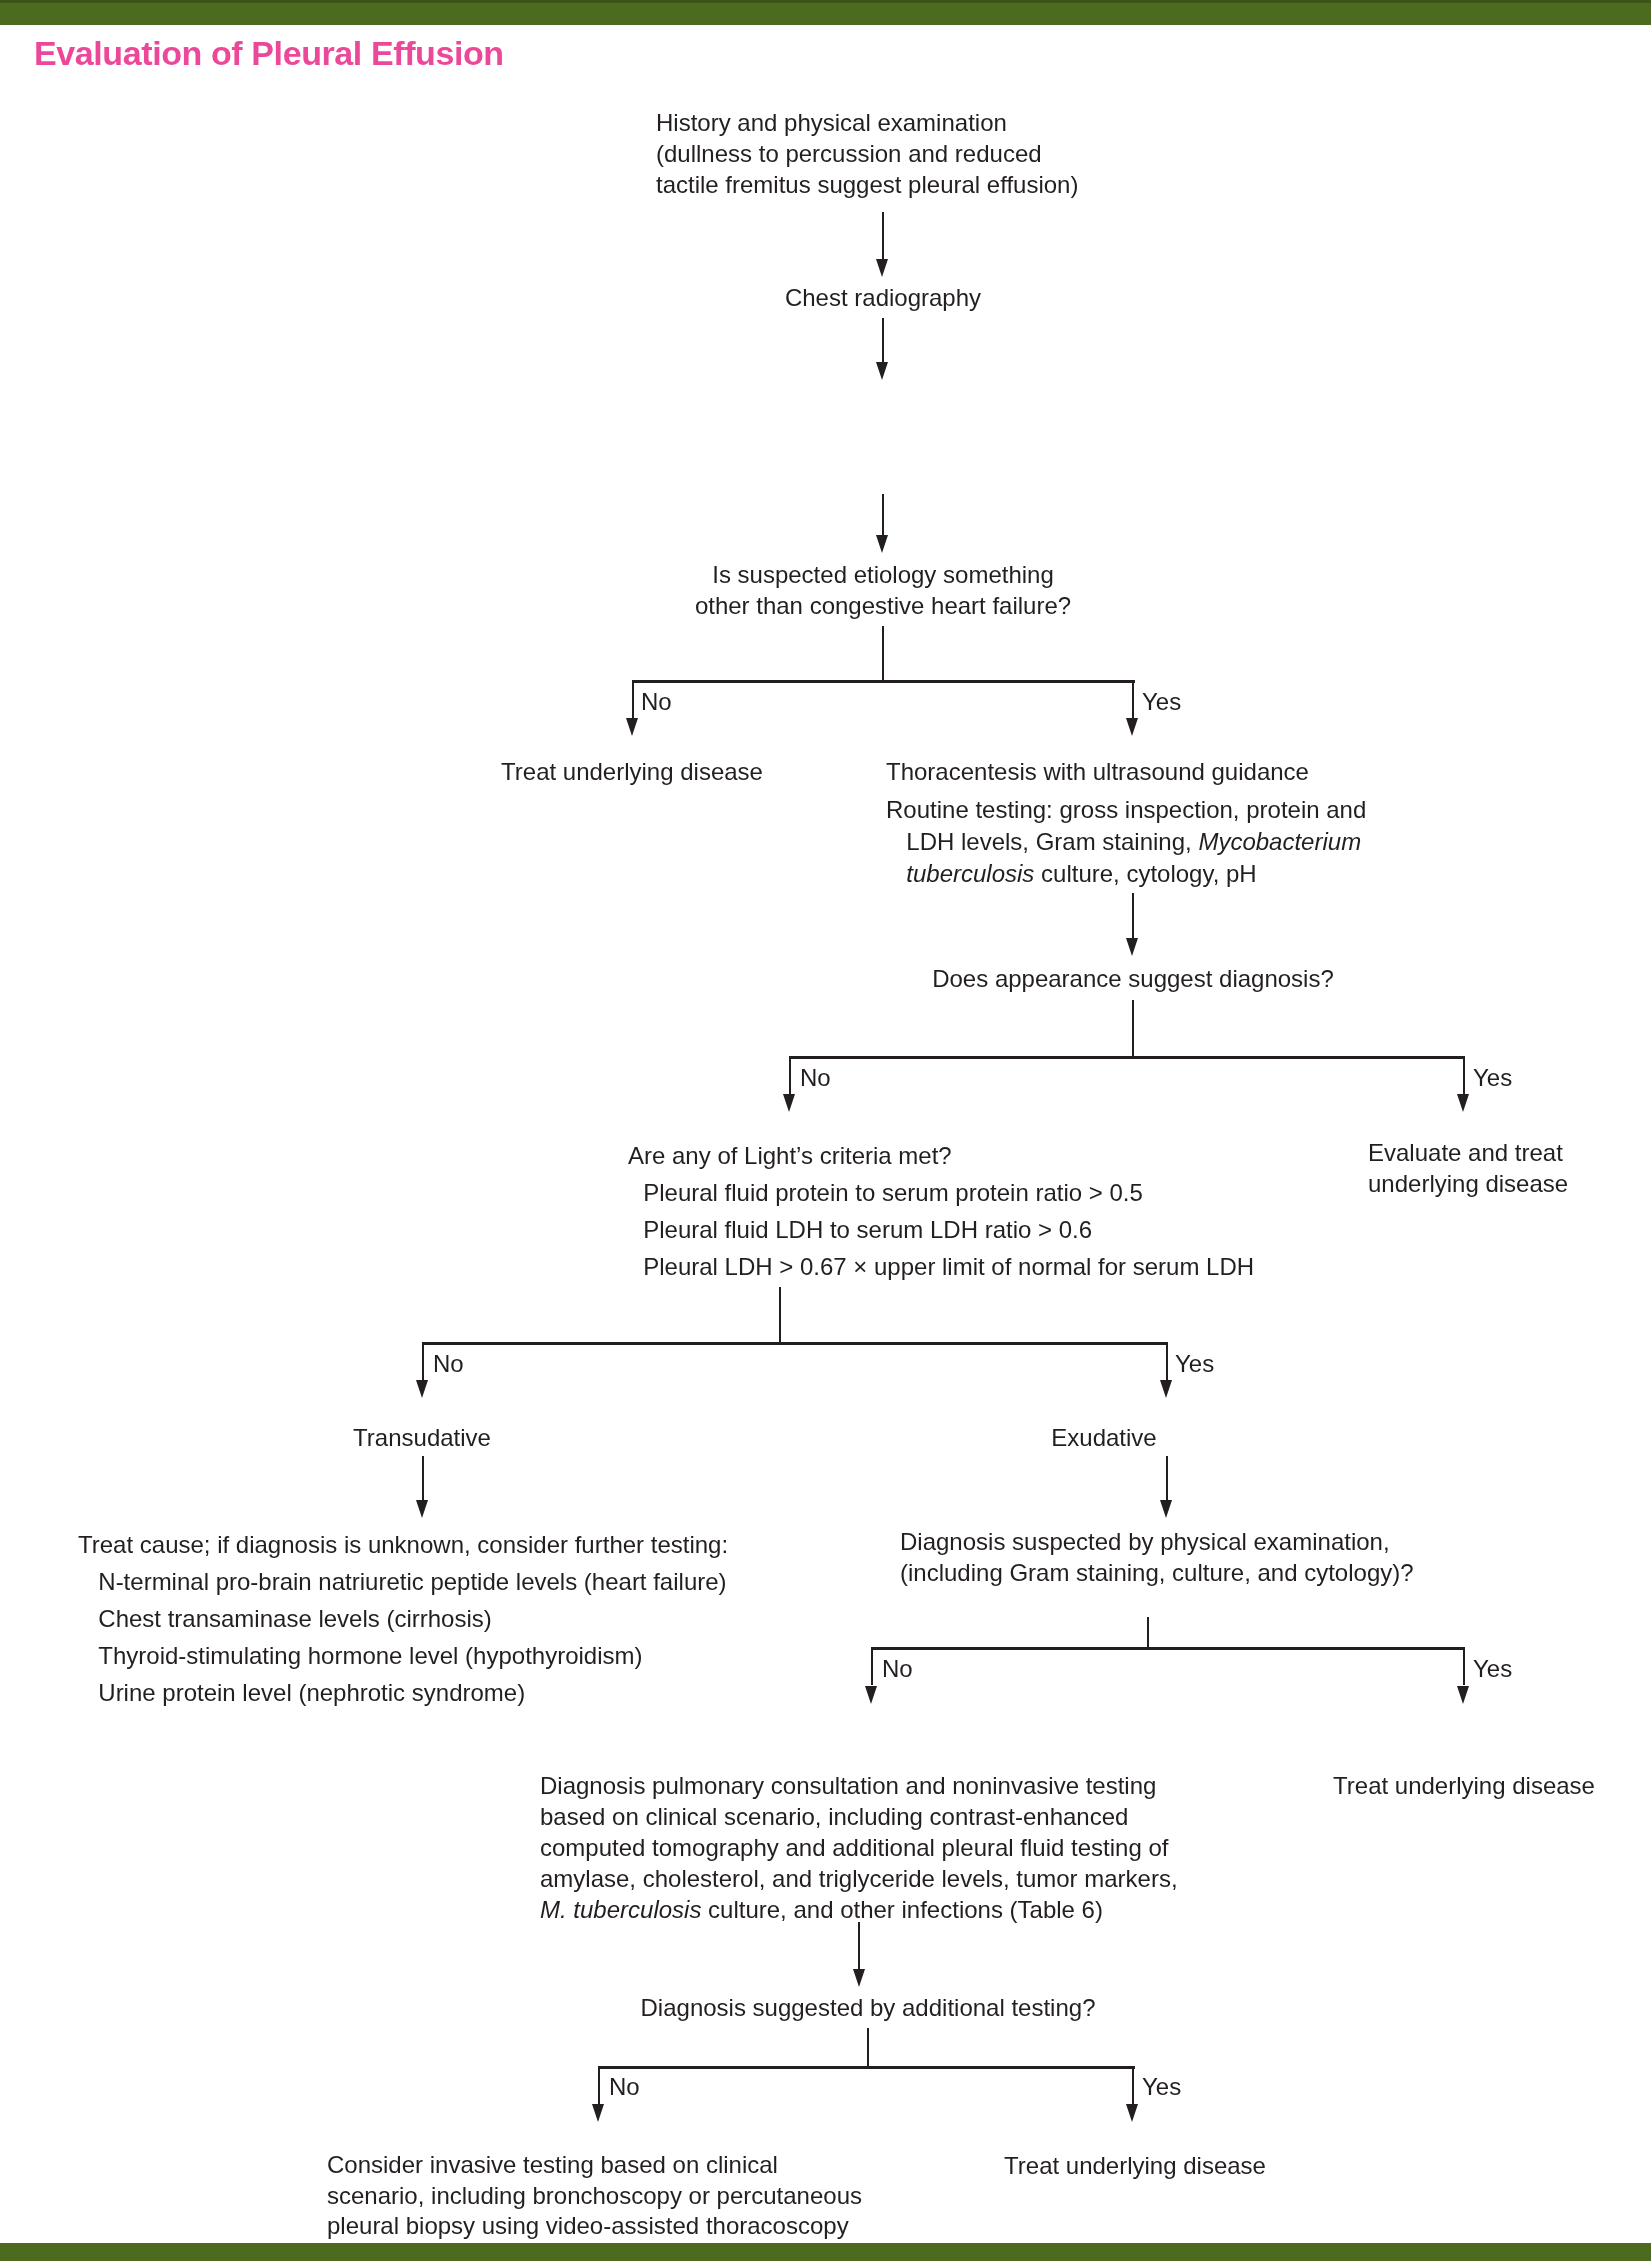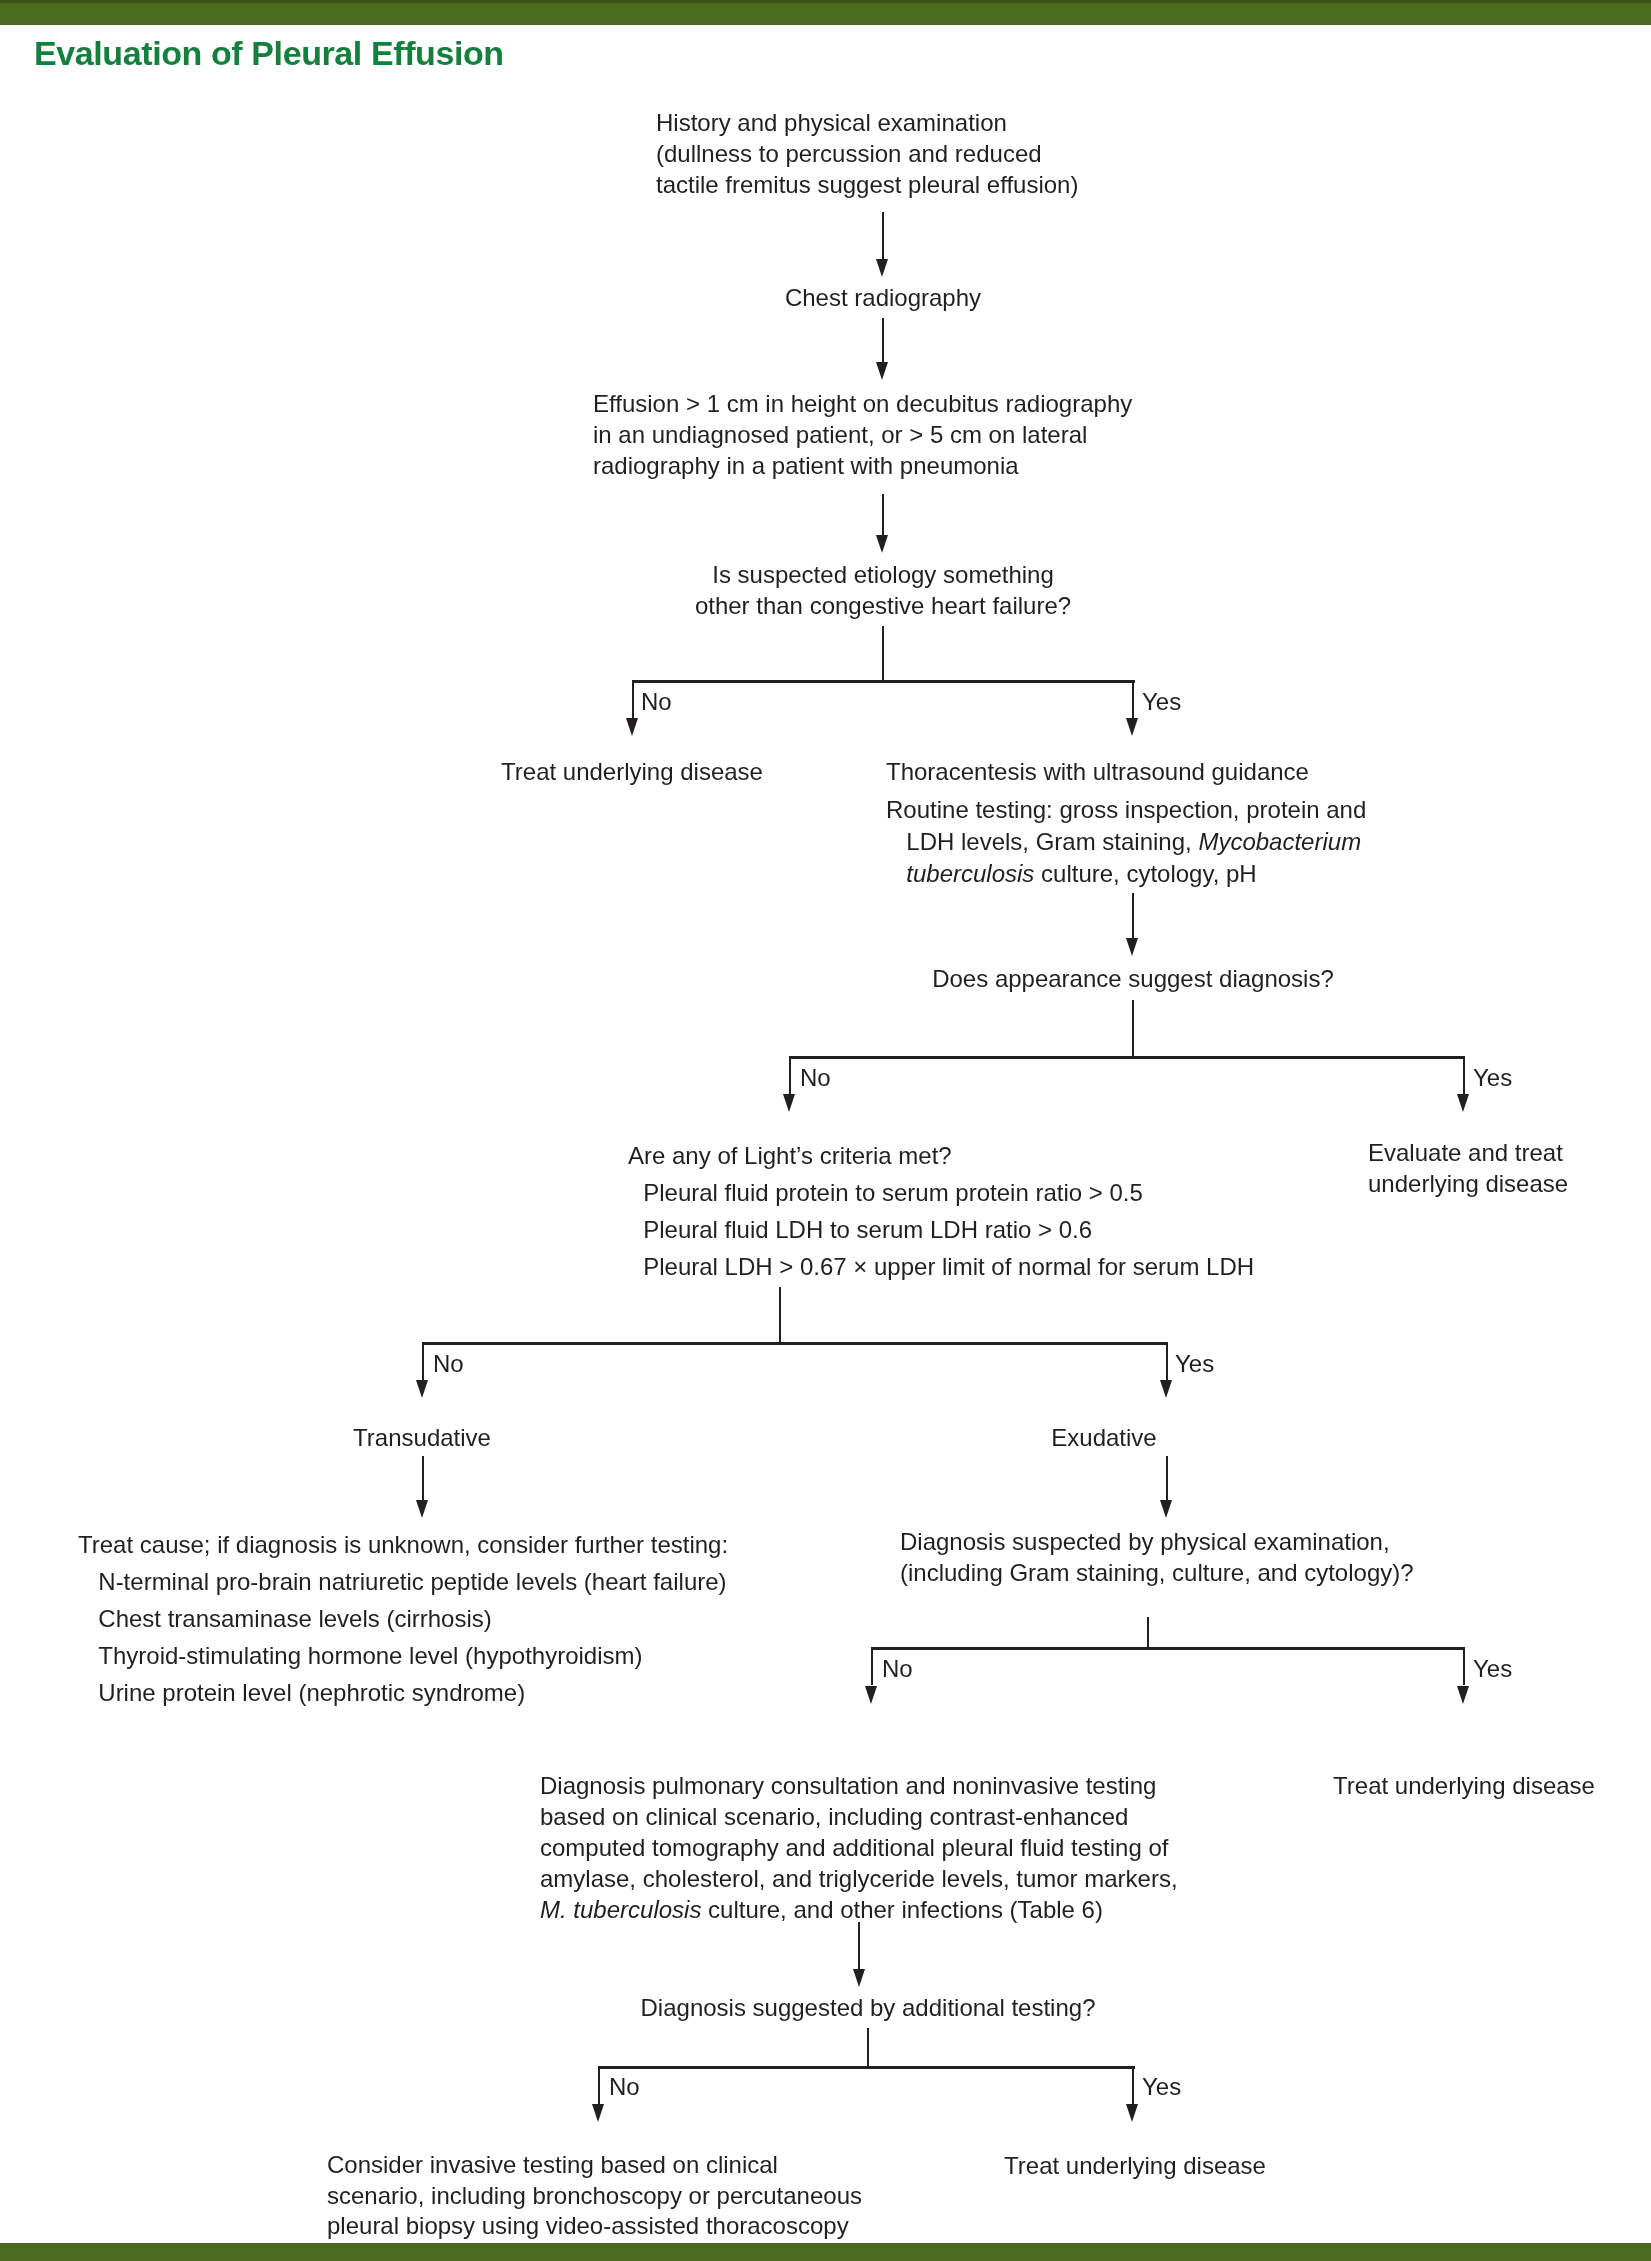--- a/index.html
+++ b/index.html
@@ -13,21 +13,21 @@
     background:#ffffff;
     font-family:"Liberation Sans","DejaVu Sans",sans-serif;
     color:var(--ink);
     overflow:hidden;
   }
   .bar{position:absolute;left:0;width:1652px;background:var(--bar);}
   .bar.top{top:0;height:22px;border-top:3.4px solid #3c5417;}
   .bar.bottom{top:2243px;height:18px;}
   .title{
     position:absolute;left:34px;top:34px;margin:0;
-    font-size:34px;font-weight:bold;letter-spacing:-0.4px;color:#15803d;
+    font-size:34px;font-weight:bold;letter-spacing:-0.4px;color:#ec4899;
   }
   .node{
     position:absolute;
     font-size:24px;line-height:31px;white-space:nowrap;
   }
   .node.center{transform:translateX(-50%);text-align:center;}
   .node.wide{line-height:37px;}
   .node.lh36{line-height:30.5px;}
   .node.lh38{line-height:32px;}
   .indent{padding-left:20.3px;}
@@ -57,25 +57,20 @@
     <div>(dullness to percussion and reduced</div>
     <div>tactile fremitus suggest pleural effusion)</div>
   </div>
   <div class="vline" style="left:882px;top:212px;height:47px"></div>
   <div class="ah" style="left:876px;top:259px"></div>
 
   <div class="node center" style="left:883px;top:282px">Chest radiography</div>
   <div class="vline" style="left:882px;top:318px;height:44px"></div>
   <div class="ah" style="left:876px;top:362px"></div>
 
-  <div class="node" style="left:593px;top:388px">
-    <div>Effusion &gt; 1 cm in height on decubitus radiography</div>
-    <div>in an undiagnosed patient, or &gt; 5 cm on lateral</div>
-    <div>radiography in a patient with pneumonia</div>
-  </div>
   <div class="vline" style="left:882px;top:494px;height:41px"></div>
   <div class="ah" style="left:876px;top:535px"></div>
 
   <div class="node center" style="left:883px;top:559px">
     <div>Is suspected etiology something</div>
     <div>other than congestive heart failure?</div>
   </div>
 
   <div class="vline" style="left:882px;top:626px;height:55px"></div>
   <div class="hline" style="left:632px;top:680px;width:503px"></div>

